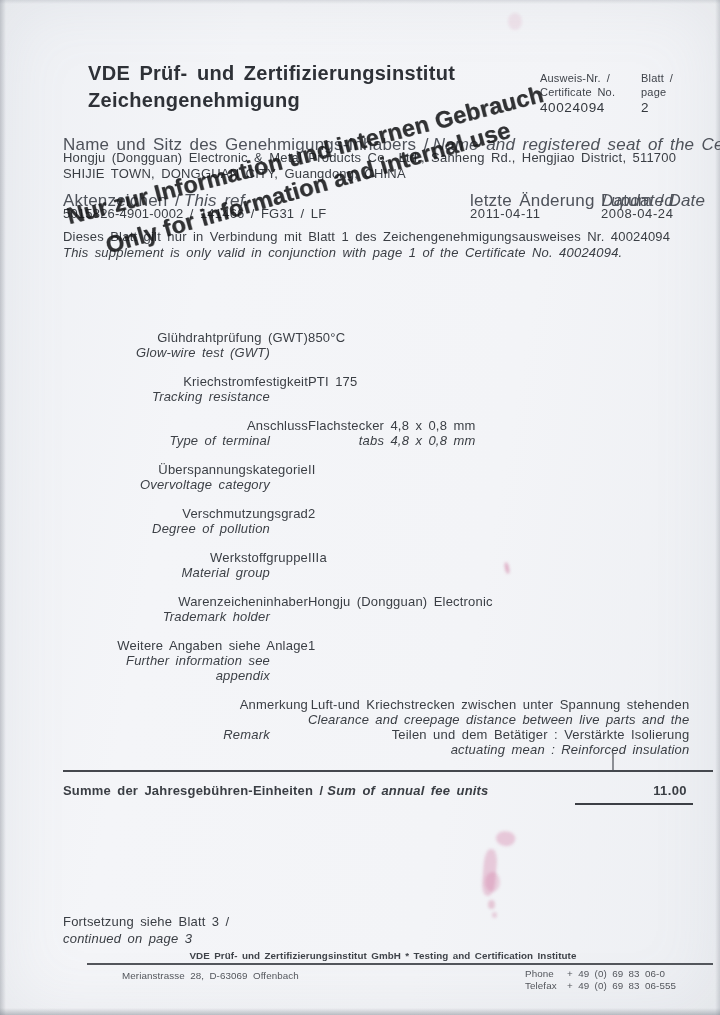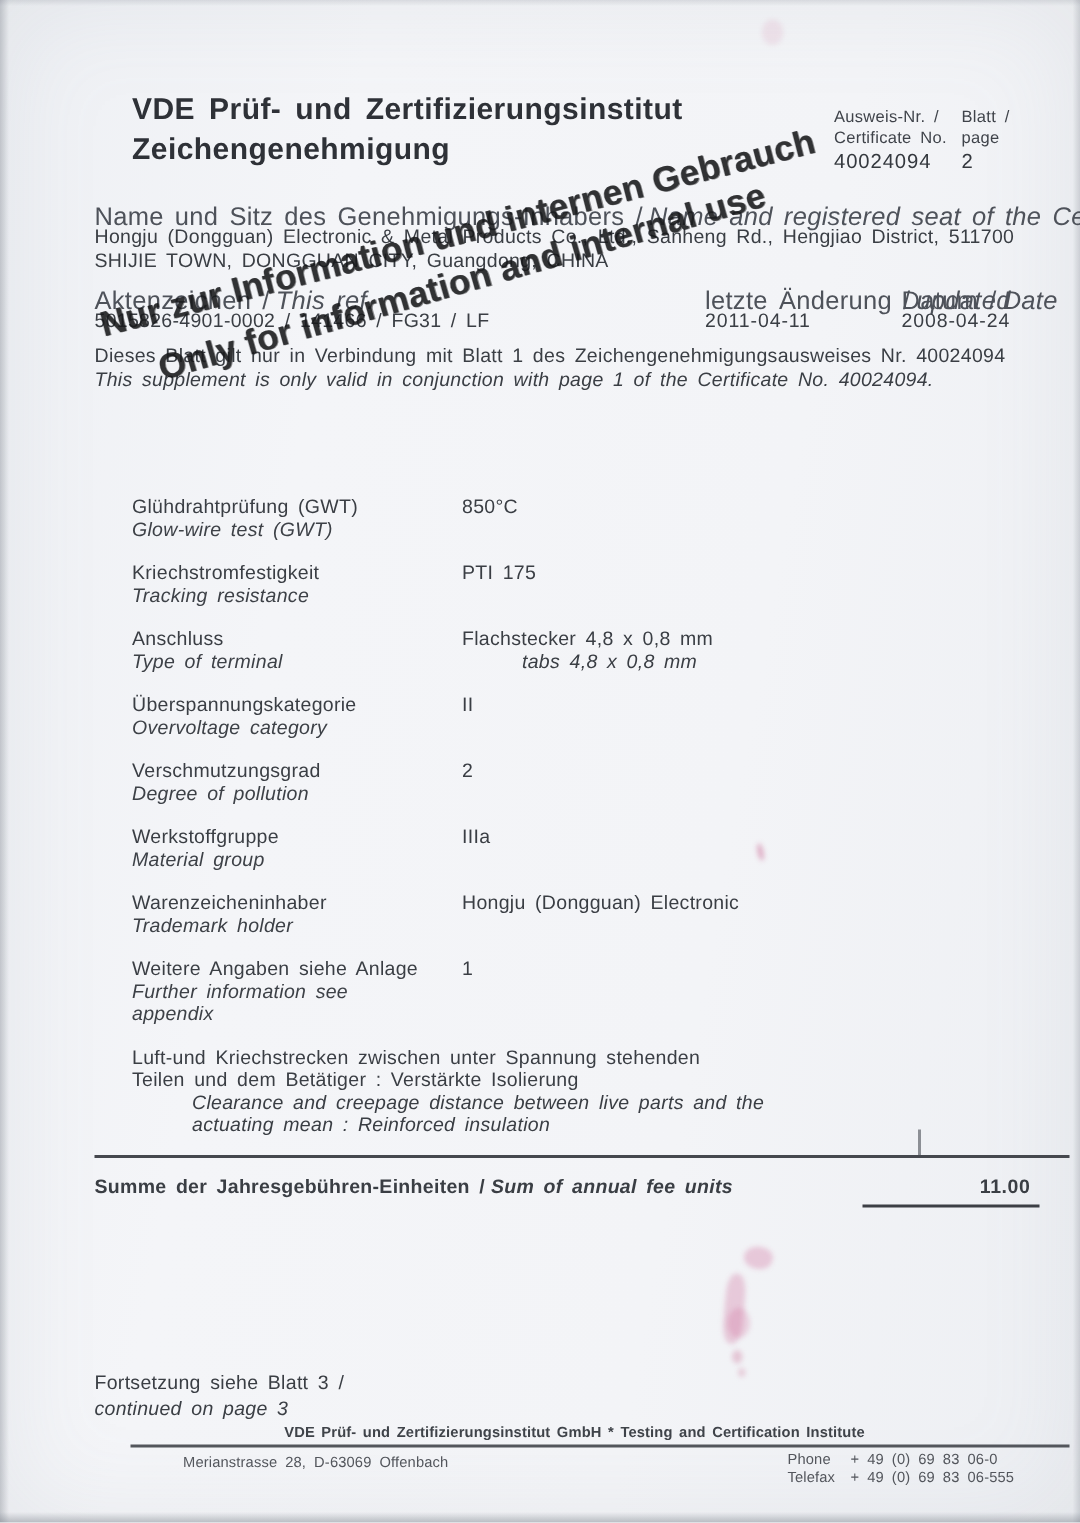--- a/index.html
+++ b/index.html
@@ -35,26 +35,26 @@
     position:absolute;left:64px;top:204px;z-index:6;pointer-events:none;
     transform:rotate(-14.5deg);transform-origin:0 0;
     color:#17181a;opacity:.88;font-weight:bold;
   }
   .wm-line{font-size:23.5px;white-space:nowrap;letter-spacing:.2px;
     text-shadow:.6px .4px 0 rgba(23,24,26,.55), -.4px 0 0 rgba(23,24,26,.3);}
   .wm-line2{margin:11px 0 0 30px;transform:rotate(-1.6deg);transform-origin:0 0;}
 
   
   .spec{position:absolute;left:88px;top:330px;width:615px;}
-  .spec-row{display:flex;margin-bottom:14px;}
+  .spec-row{display:flex;margin-bottom:14px;text-align:right;}
   .spec-label{flex:0 0 220px;width:220px;}
   .spec-label .de{font-size:13px;line-height:15px;color:#3a3e44;word-spacing:2.5px;letter-spacing:.2px;}
   .spec-label .en{font-size:13px;line-height:15px;color:#3d4147;font-style:italic;max-width:182px;word-spacing:2.5px;letter-spacing:.2px;}
   .spec-value .line{font-size:13px;line-height:15px;color:#3a3e44;word-spacing:2.5px;letter-spacing:.2px;}
-  .spec-value .line.it{margin-left:40px;}
+  .spec-value .line.it{}
   .spec-row:last-child .spec-label .en{margin-top:15px;}
 
   .rule{position:absolute;background:#45484e;}
   .fee-rule{left:63px;top:770px;width:650px;height:2px;}
   .fee-tick{left:612px;top:753px;width:2px;height:18px;background:#6b6e74;opacity:.75;}
   .fee-underline{left:575px;top:803px;width:118px;height:1.5px;background:#3c3f45;}
   .footer-rule{left:87px;top:963px;width:626px;height:1.5px;background:#53565c;}
 
   .footer-institute{left:66px;top:948px;width:634px;text-align:center;
     font-size:9.8px;font-weight:bold;color:#3f4349;letter-spacing:.1px;word-spacing:1.5px;}
@@ -76,21 +76,21 @@
 
 <div class="page">
   <div class="edge edge-top"></div>
   <div class="edge edge-left"></div>
   <div class="edge edge-right"></div>
   <div class="edge edge-bottom"></div>
 
   <div class="t title-line" style="left:88px;top:66px;">VDE Prüf- und Zertifizierungsinstitut</div>
   <div class="t title-line" style="left:88px;top:93px;">Zeichengenehmigung</div>
 
-  <div class="t cert-block" style="left:556px;top:72px;">
+  <div class="t cert-block" style="left:540px;top:72px;">
     <div>Ausweis-Nr. /</div>
     <div>Certificate No.</div>
     <div class="cert-number">40024094</div>
   </div>
   <div class="t page-block" style="left:641px;top:72px;">
     <div>Blatt /</div>
     <div>page</div>
     <div class="page-number">2</div>
   </div>
 
@@ -186,24 +186,28 @@
       <div class="spec-row">
         <div class="spec-label">
           <div class="de">Weitere Angaben siehe Anlage</div>
           <div class="en">Further information see appendix</div>
         </div>
         <div class="spec-value">
           <div class="line">1</div>
         </div>
       </div>
       <div class="spec-row">
+        <div class="spec-label">
+          <div class="de">Anmerkung</div>
+          <div class="en">Remark</div>
+        </div>
         <div class="spec-value">
           <div class="line">Luft-und Kriechstrecken zwischen unter Spannung stehenden</div>
+          <div class="line it">Clearance and creepage distance between live parts and the</div>
           <div class="line">Teilen und dem Betätiger : Verstärkte Isolierung</div>
-          <div class="line it">Clearance and creepage distance between live parts and the</div>
           <div class="line it">actuating mean : Reinforced insulation</div>
         </div>
       </div>
     </div>
 
   <div class="rule fee-tick"></div>
   <div class="rule fee-rule"></div>
   <div class="t b" style="left:63px;top:783px;">
     <span>Summe der Jahresgebühren-Einheiten  /</span><span class="it gap">Sum of annual fee units</span>
   </div>

